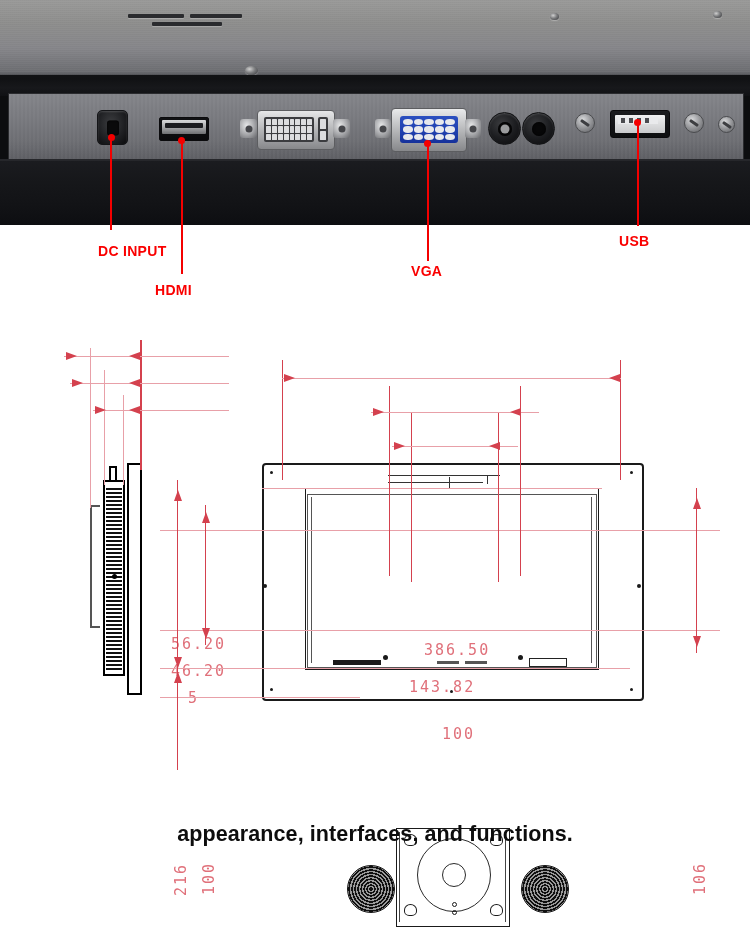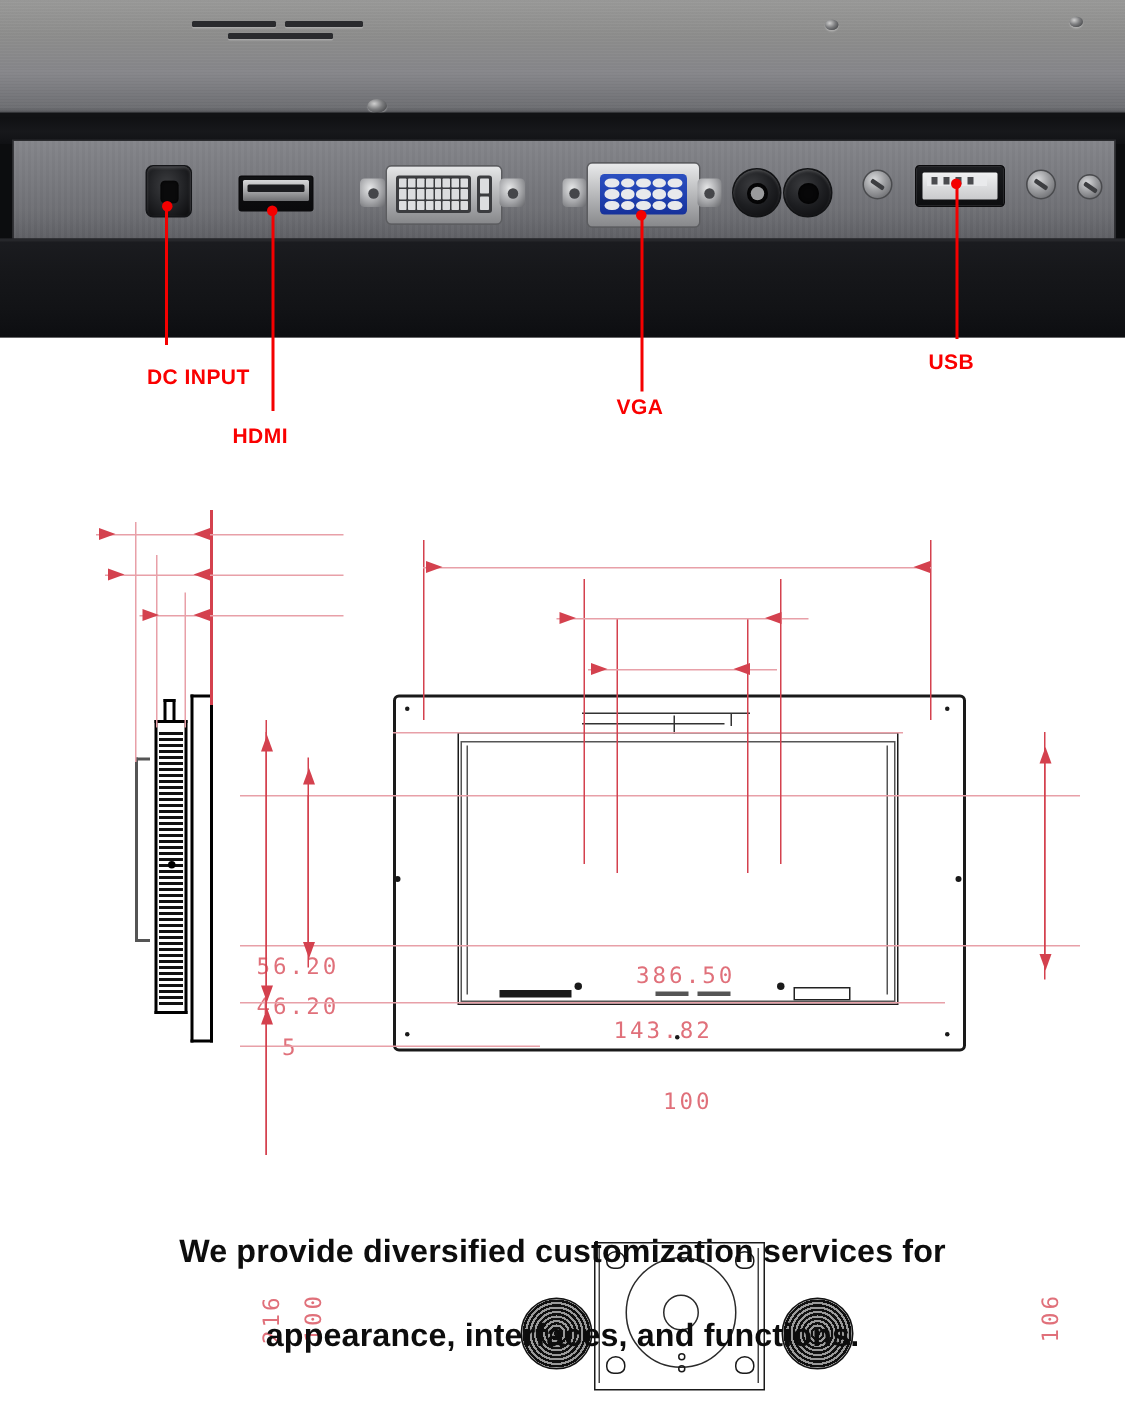--- a/index.html
+++ b/index.html
@@ -401,15 +401,14 @@
   <div class="rd" style="left:177px;top:368px;width:1.4px;height:102px;"></div>
   <div class="arrow u" style="left:174px;top:372px;"></div>
 
   <div class="rd" style="left:696px;top:200px;width:1.4px;height:145px;"></div>
   <div class="arrow u" style="left:693px;top:198px;"></div>
   <div class="arrow d" style="left:693px;top:336px;"></div>
   <div class="dim-text v" style="left:691px;top:595px;transform:rotate(-90deg);">106</div>
 </div>
 
 <div class="caption">
-  <div class="caption-line">We provide diversified customization services for</div>
   <div class="caption-line">appearance, interfaces, and functions.</div>
 </div>
 
 </body></html>

